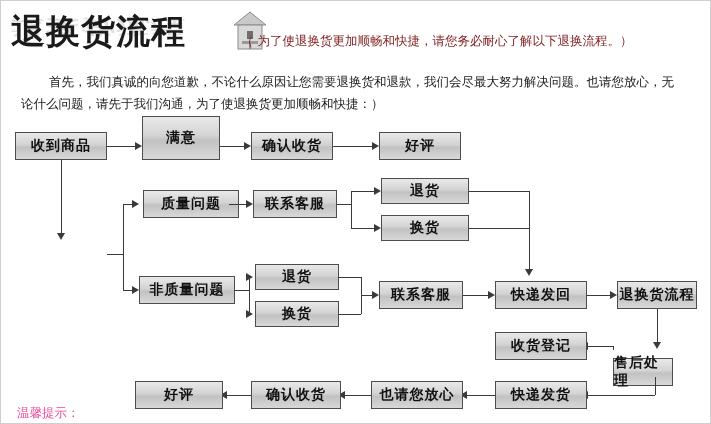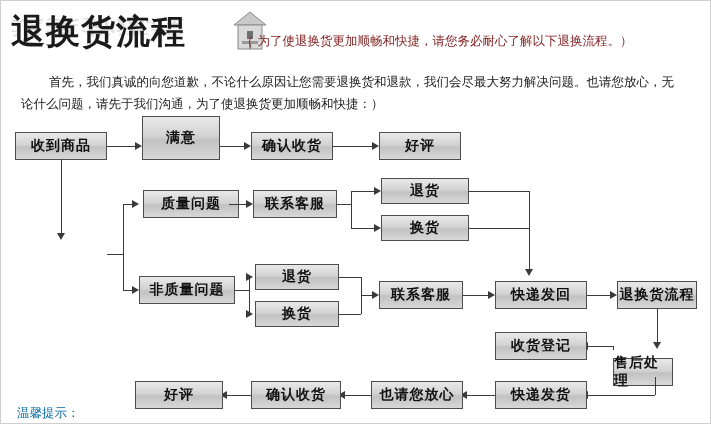--- a/index.html
+++ b/index.html
@@ -63,21 +63,21 @@
   .ln{position:absolute;background:#3a3a3a;}
   .ln.h{height:1px;}
   .ln.v{width:1px;}
   .arrow{position:absolute;width:0;height:0;}
   .arrow.r{border-top:4px solid transparent;border-bottom:4px solid transparent;border-left:7px solid #3a3a3a;}
   .arrow.l{border-top:4px solid transparent;border-bottom:4px solid transparent;border-right:7px solid #3a3a3a;}
   .arrow.d{border-left:4px solid transparent;border-right:4px solid transparent;border-top:7px solid #3a3a3a;}
 
   .footer{
     position:absolute;left:16px;top:404px;
-    font-size:12.5px;color:#0369a1;
+    font-size:12.5px;color:#ec4899;
   }
 </style>
 </head>
 <body>
 
 <div id="stage">
 
   <div class="title-wrap">
     <div class="title-reflect">退换货流程</div>
     <div class="title">退换货流程</div>

